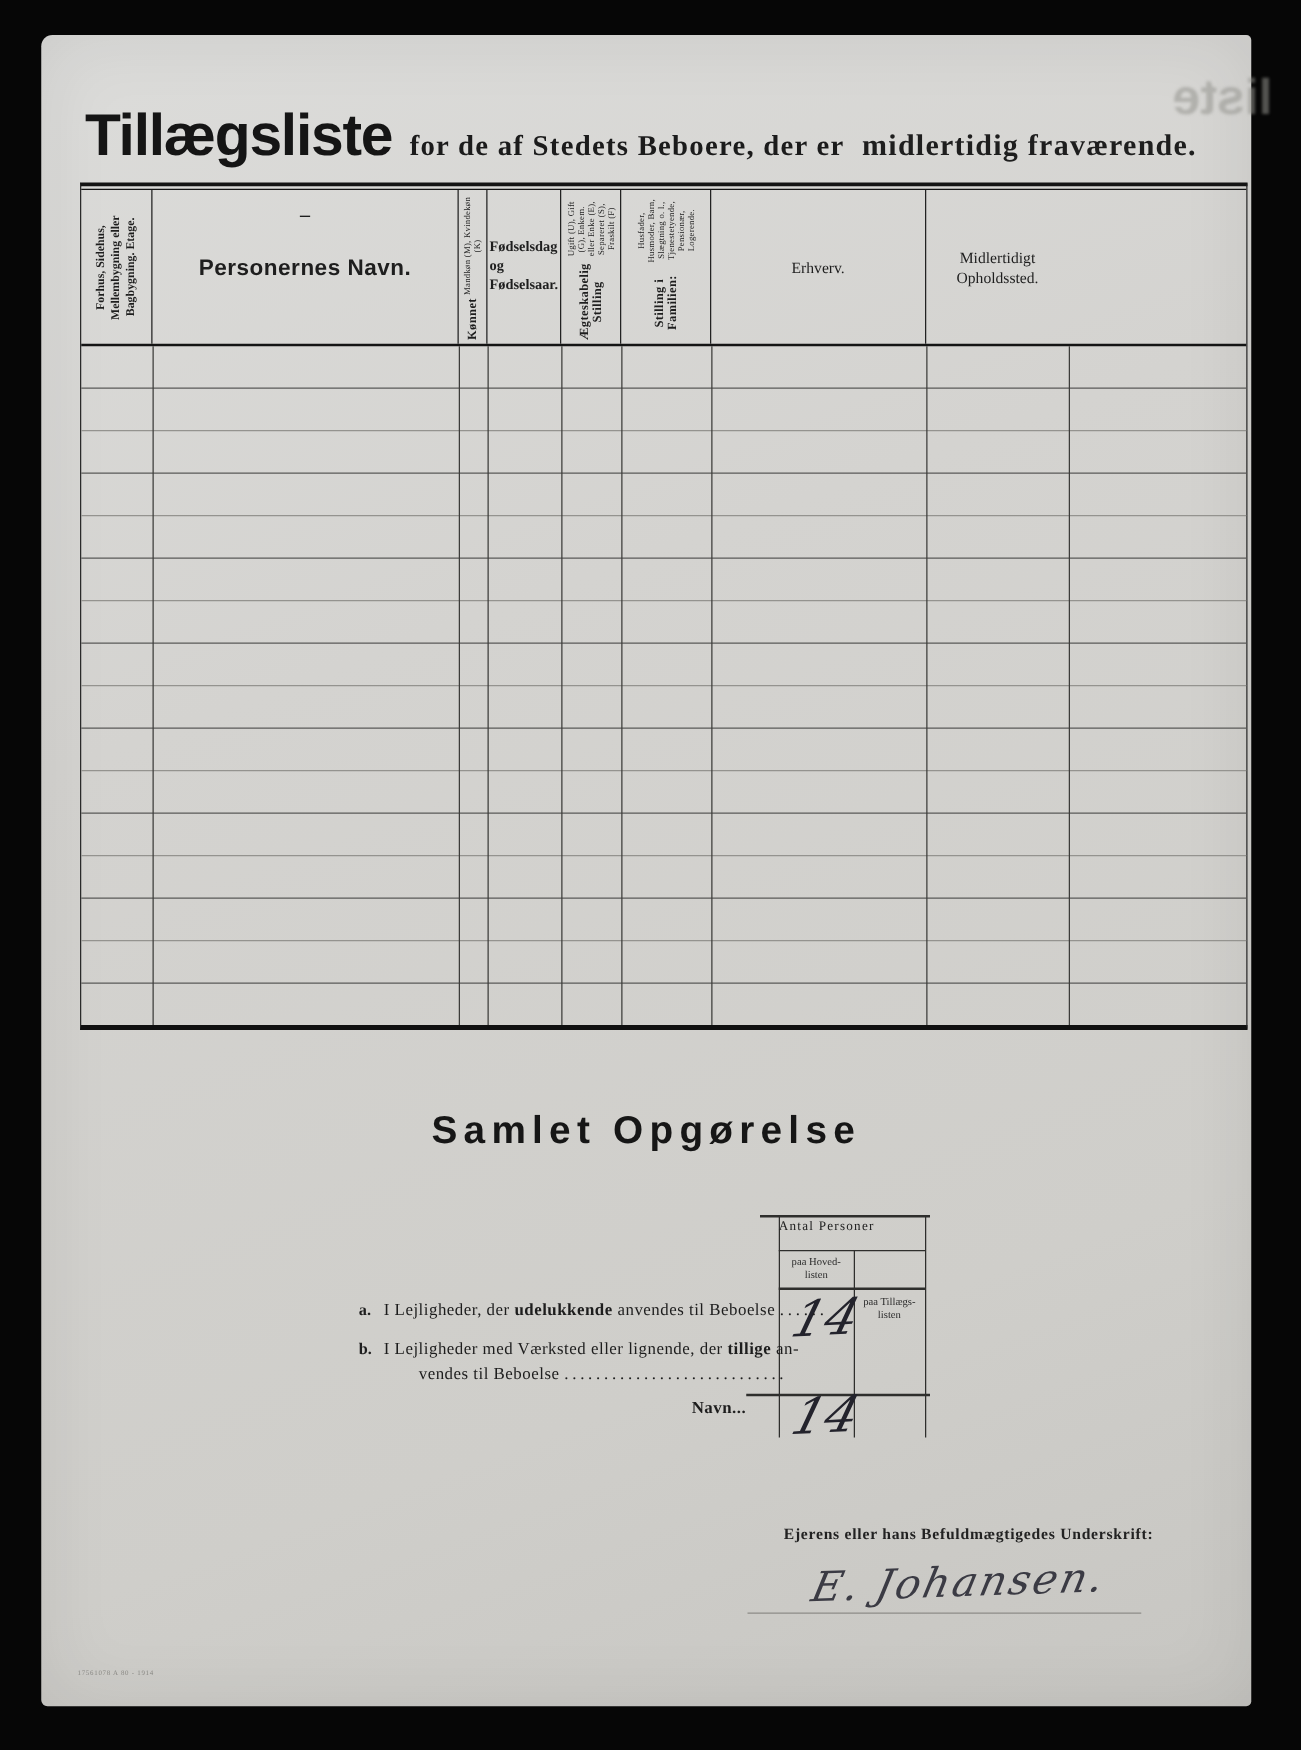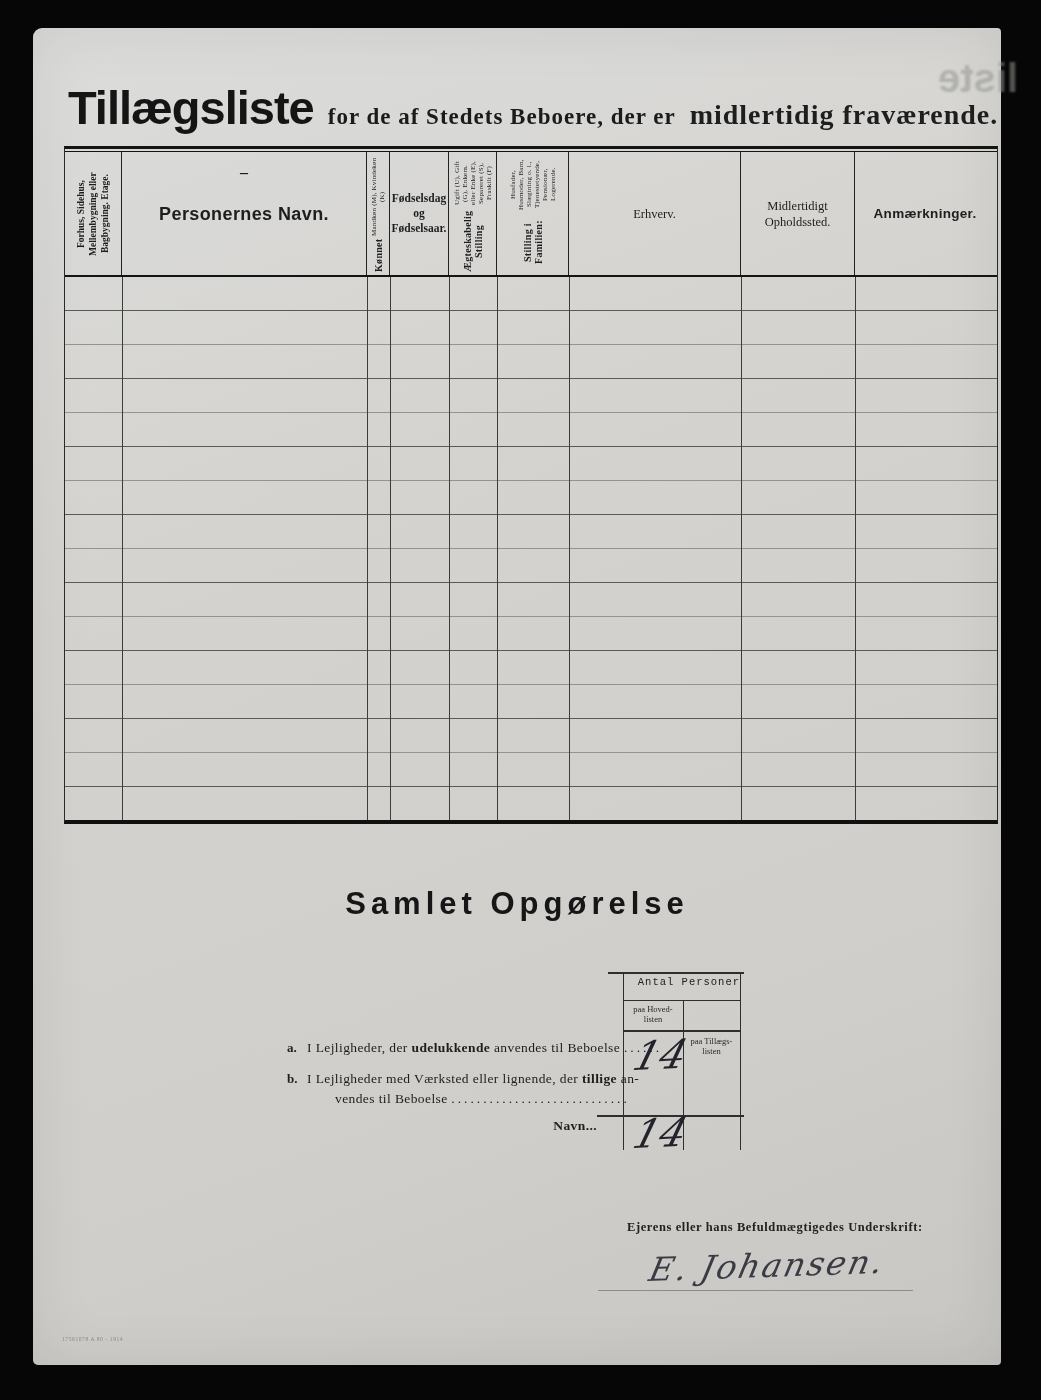--- a/index.html
+++ b/index.html
@@ -12,21 +12,21 @@
   .paper{
     position:absolute;left:33px;top:28px;width:968px;height:1337px;
     background:linear-gradient(160deg,#dcdcda 0%,#d4d3d0 35%,#cfceca 75%,#c7c6c2 100%);
     border-radius:9px 4px 4px 5px;
     box-shadow:inset 0 0 60px rgba(0,0,0,0.08);
   }
   
   .titlebar{position:absolute;left:35px;top:52px;width:905px;display:flex;align-items:baseline;gap:14px;white-space:nowrap;}
   .t-main{font-family:"Liberation Sans",sans-serif;font-weight:bold;font-size:47px;letter-spacing:-1px;color:#151515;}
   .t-rest{font-size:23px;font-weight:bold;color:#1b1b1b;letter-spacing:1px;}
-  .t-emph{font-size:28px;font-weight:bold;letter-spacing:1px;}
+  .t-emph{font-size:24px;font-weight:bold;letter-spacing:1px;}
   .bleed{
     position:absolute;left:815px;top:28px;width:170px;
     font-family:"Liberation Sans",sans-serif;font-weight:bold;font-size:40px;
     color:rgba(148,148,142,0.55);transform:scaleX(-1);filter:blur(1.2px);
   }
   
   .maintable{
     position:absolute;left:31px;top:118px;width:932px;
     border-top:3px solid #141414;border-bottom:4px solid #101010;
     border-left:1px solid #2a2a2a;border-right:1px solid #2a2a2a;
@@ -39,40 +39,40 @@
   }
   .th{border-right:1px solid #222;display:flex;align-items:center;justify-content:center;overflow:hidden;position:relative;}
   .th:last-child{border-right:none;}
   .vcell{writing-mode:vertical-rl;transform:rotate(180deg);display:flex;align-items:center;justify-content:center;height:116px;}
   .v-main{display:block;font-weight:bold;font-size:10px;text-align:center;letter-spacing:.3px;line-height:11px;}
   .v-sub{display:block;font-size:7px;text-align:center;white-space:pre-line;line-height:8px;letter-spacing:.2px;}
   .v-one{display:block;font-size:9.5px;font-weight:bold;text-align:center;white-space:pre-line;line-height:12px;}
   .th-name{flex-direction:column;justify-content:flex-start;padding-top:16px;}
   .name-dash{font-weight:bold;font-size:16px;line-height:10px;}
   .name-label{font-family:"Liberation Sans",sans-serif;font-weight:bold;font-size:18px;margin-top:26px;letter-spacing:.4px;}
-  .birth-label{font-weight:bold;font-size:11.5px;text-align:center;white-space:pre-line;line-height:15px;}
+  .birth-label{font-weight:bold;font-size:11.5px;white-space:pre-line;line-height:15px;}
   .plain-label{font-size:12.5px;text-align:center;white-space:pre-line;line-height:16px;}
   .bold-label{font-family:"Liberation Sans",sans-serif;font-weight:bold;font-size:13.5px;text-align:center;letter-spacing:.3px;}
   .tbody{position:relative;}
   .trow{height:33px;border-bottom:1px solid #5a5a58;}
   .trow:nth-child(even){border-bottom-color:#94938f;}
   .trow:last-child{border-bottom:none;}
   .bvl{position:absolute;top:0;bottom:0;width:1px;background:#3c3c3a;}
   
   .sum-title{
     position:absolute;left:0;top:858px;width:968px;text-align:center;margin:0;
     font-family:"Liberation Sans",sans-serif;font-weight:bold;font-size:31px;letter-spacing:5px;color:#161616;
   }
   .sum-sub{
     position:absolute;left:0;top:902px;width:968px;text-align:center;
     font-weight:bold;font-size:22px;letter-spacing:2px;color:#1a1a1a;
   }
   .hline{position:absolute;height:1px;background:#2e2e2c;}
   .vline{position:absolute;width:1px;background:#2e2e2c;}
-  .mt-antal{position:absolute;left:590px;top:948px;width:117px;text-align:right;font-size:10.5px;letter-spacing:1px;color:#222;font-family:Liberation Mono, monospace;}
+  .mt-antal{position:absolute;left:590px;top:948px;width:117px;text-align:left;font-size:10.5px;letter-spacing:1px;color:#222;}
   .mt-sub{position:absolute;top:977px;font-size:8.5px;line-height:9.5px;text-align:center;white-space:pre-line;color:#2a2a2a;}
   .mt-sub1{left:590px;width:60px;}
   .mt-sub2{left:650px;width:57px;margin-top:32px;}
   .hand{
     position:absolute;font-family:"DejaVu Serif",serif;font-style:italic;
     color:#23232c;transform:skewX(-18deg) rotate(-3deg);
   }
   .hand-a{left:602px;top:1004px;font-size:40px;}
   .hand-total{left:602px;top:1082px;font-size:40px;}
   .sumrow{position:absolute;font-size:13.5px;color:#1d1d1d;letter-spacing:.4px;white-space:nowrap;}
@@ -149,23 +149,20 @@
 Logerende.</span>
         </div>
       </div>
       <div class="th">
         <span class="plain-label">Erhverv.</span>
       </div>
       <div class="th">
         <span class="plain-label">Midlertidigt
 Opholdssted.</span>
       </div>
-      <div class="th">
-        <span class="bold-label">Anmærkninger.</span>
-      </div>
     </div>
     <div class="tbody">
       <div class="bvl" style="left:57px"></div>
       <div class="bvl" style="left:302px"></div>
       <div class="bvl" style="left:325px"></div>
       <div class="bvl" style="left:384px"></div>
       <div class="bvl" style="left:432px"></div>
       <div class="bvl" style="left:504px"></div>
       <div class="bvl" style="left:676px"></div>
       <div class="bvl" style="left:790px"></div>

